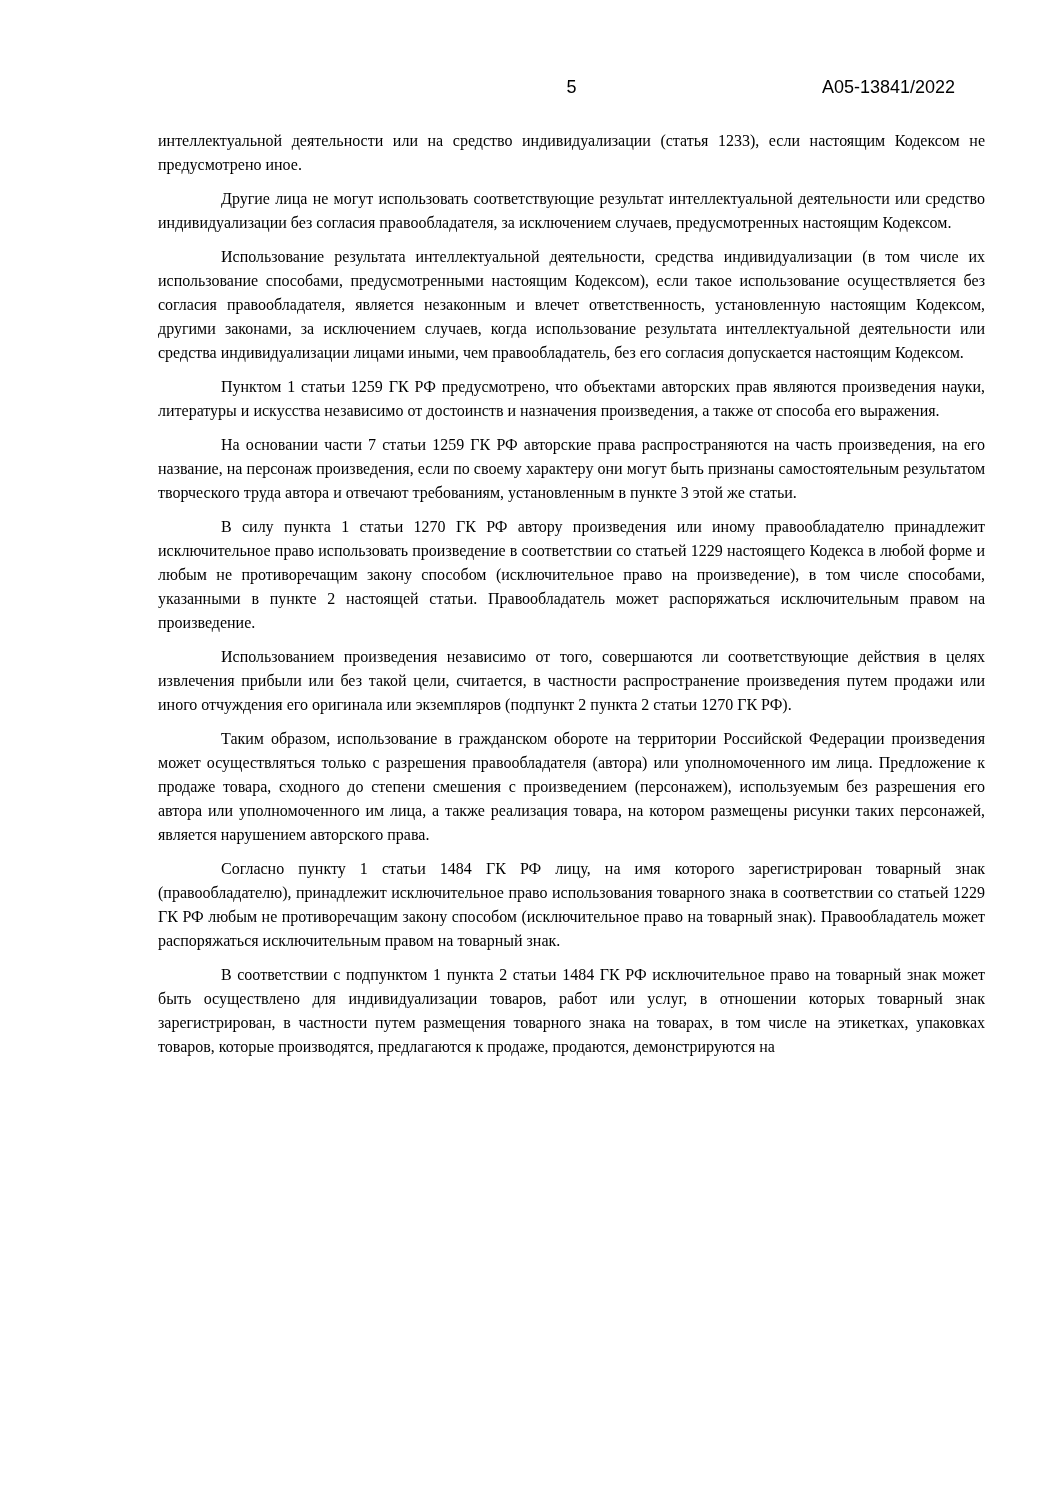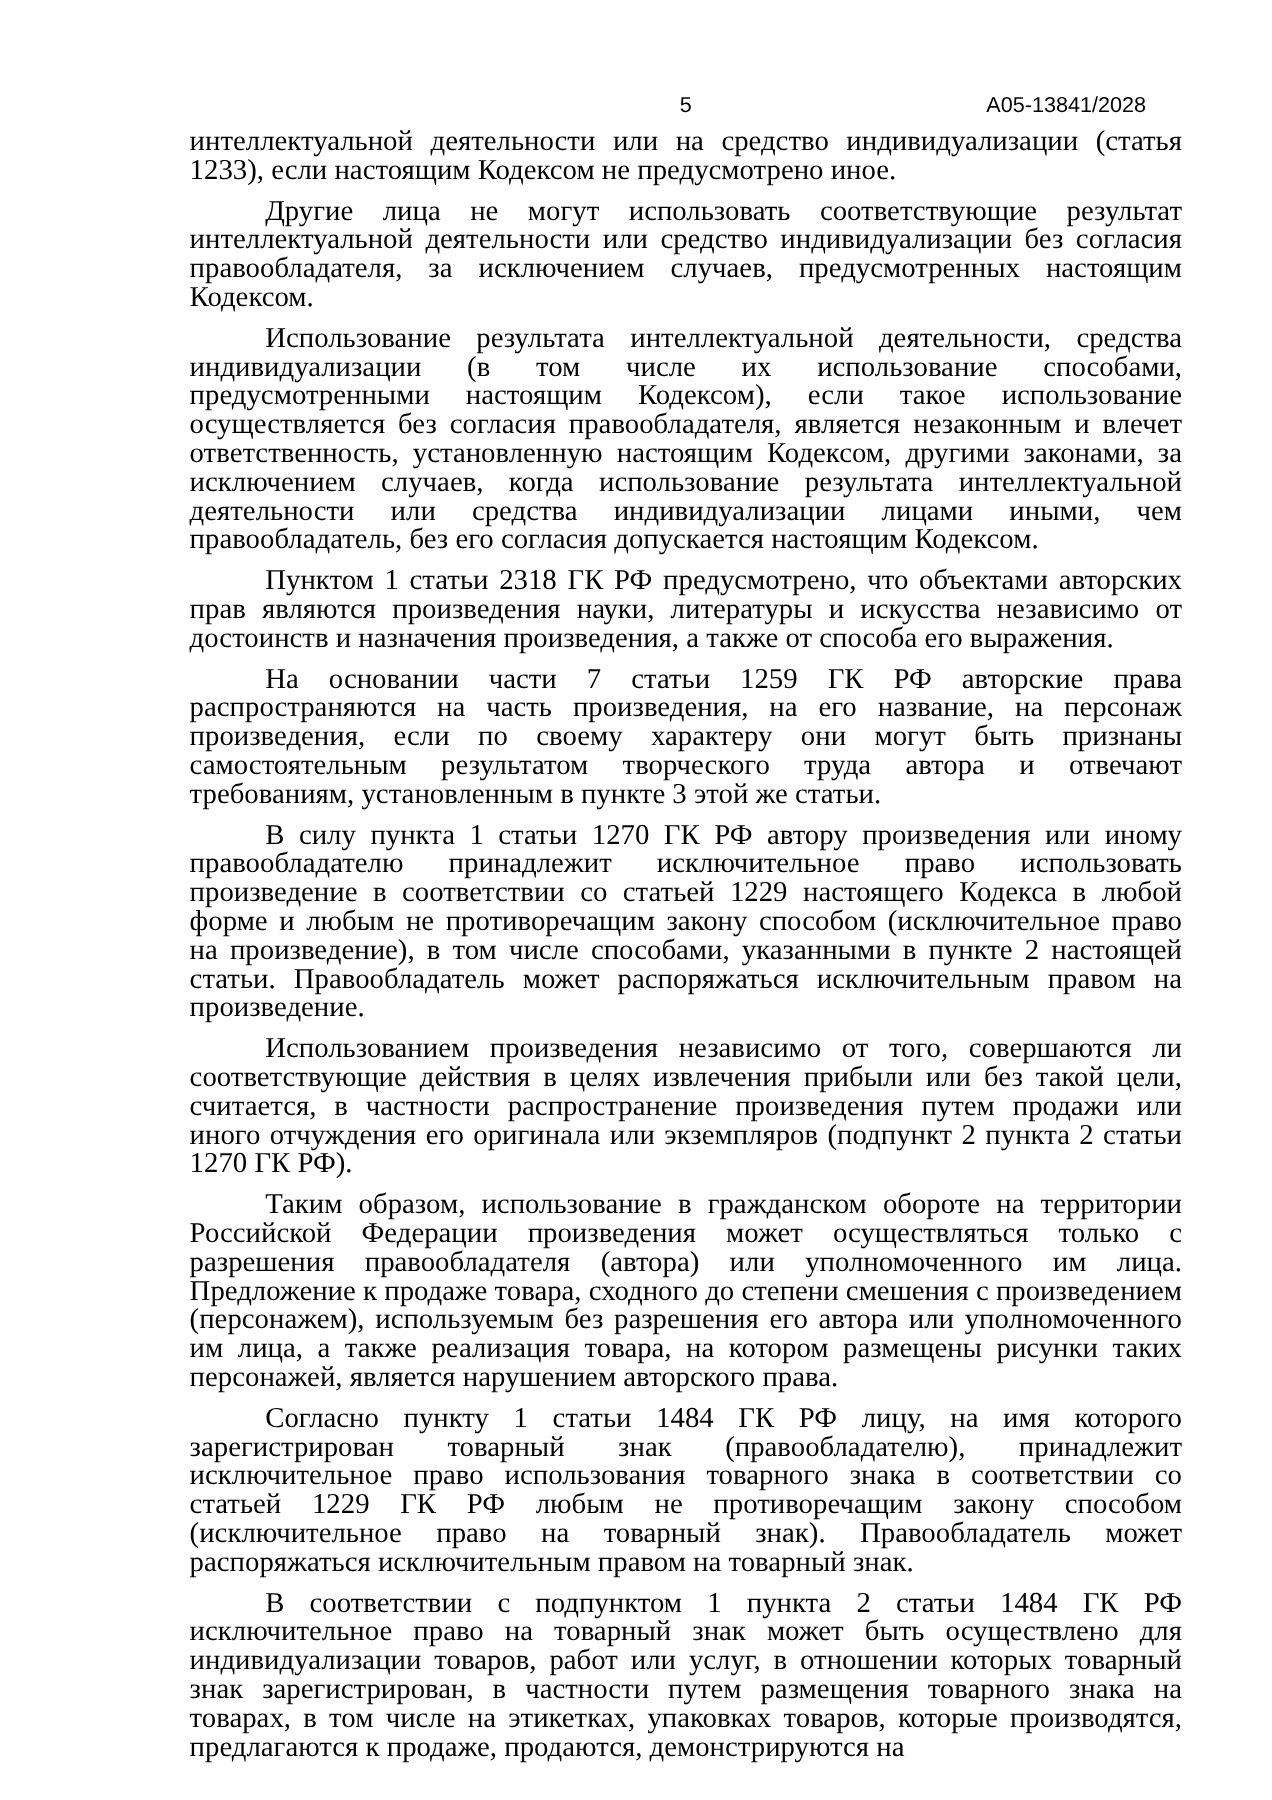--- a/index.html
+++ b/index.html
@@ -31,23 +31,23 @@
     text-align: center;
     width: 100%;
   }
   .case-number {
     position: absolute;
     top: 0;
     right: 30px;
     white-space: nowrap;
   }
   .body-text {
-    margin-top: 8px;
+    margin-top: 31px;
     font-family: "Liberation Serif", serif;
-    font-size: 24px;
+    font-size: 16px;
     line-height: 24px;
     color: #000000;
     text-align: justify;
   }
   .body-text p {
     margin: 0 0 10px 0;
     text-indent: 63px;
     hyphens: none;
   }
   .body-text p.continuation {
@@ -55,28 +55,28 @@
   }
 </style>
 </head>
 <body>
 
 <div class="page">
   <div class="content">
 
     <div class="header">
       <div class="page-number">5</div>
-      <div class="case-number">А05-13841/2028</div>
+      <div class="case-number">А05-13841/2022</div>
     </div>
 
     <div class="body-text">
       <p class="continuation">интеллектуальной деятельности или на средство индивидуализации (статья 1233), если настоящим Кодексом не предусмотрено иное.</p>
       <p>Другие лица не могут использовать соответствующие результат интеллектуальной деятельности или средство индивидуализации без согласия правообладателя, за исключением случаев, предусмотренных настоящим Кодексом.</p>
       <p>Использование результата интеллектуальной деятельности, средства индивидуализации (в том числе их использование способами, предусмотренными настоящим Кодексом), если такое использование осуществляется без согласия правообладателя, является незаконным и влечет ответственность, установленную настоящим Кодексом, другими законами, за исключением случаев, когда использование результата интеллектуальной деятельности или средства индивидуализации лицами иными, чем правообладатель, без его согласия допускается настоящим Кодексом.</p>
-      <p>Пунктом 1 статьи 2318 ГК РФ предусмотрено, что объектами авторских прав являются произведения науки, литературы и искусства независимо от достоинств и назначения произведения, а также от способа его выражения.</p>
+      <p>Пунктом 1 статьи 1259 ГК РФ предусмотрено, что объектами авторских прав являются произведения науки, литературы и искусства независимо от достоинств и назначения произведения, а также от способа его выражения.</p>
       <p>На основании части 7 статьи 1259 ГК РФ авторские права распространяются на часть произведения, на его название, на персонаж произведения, если по своему характеру они могут быть признаны самостоятельным результатом творческого труда автора и отвечают требованиям, установленным в пункте 3 этой же статьи.</p>
       <p>В силу пункта 1 статьи 1270 ГК РФ автору произведения или иному правообладателю принадлежит исключительное право использовать произведение в соответствии со статьей 1229 настоящего Кодекса в любой форме и любым не противоречащим закону способом (исключительное право на произведение), в том числе способами, указанными в пункте 2 настоящей статьи. Правообладатель может распоряжаться исключительным правом на произведение.</p>
       <p>Использованием произведения независимо от того, совершаются ли соответствующие действия в целях извлечения прибыли или без такой цели, считается, в частности распространение произведения путем продажи или иного отчуждения его оригинала или экземпляров (подпункт 2 пункта 2 статьи 1270 ГК РФ).</p>
       <p>Таким образом, использование в гражданском обороте на территории Российской Федерации произведения может осуществляться только с разрешения правообладателя (автора) или уполномоченного им лица.  Предложение к продаже товара, сходного до степени смешения с произведением (персонажем), используемым без разрешения его автора или уполномоченного им лица, а также реализация товара, на котором размещены рисунки таких персонажей, является нарушением авторского права.</p>
       <p>Согласно пункту 1 статьи 1484 ГК РФ лицу, на имя которого зарегистрирован товарный знак (правообладателю), принадлежит исключительное право использования товарного знака в соответствии со статьей 1229 ГК РФ любым не противоречащим закону способом (исключительное право на товарный знак). Правообладатель может распоряжаться исключительным правом на товарный знак.</p>
       <p>В соответствии с подпунктом 1 пункта 2 статьи 1484 ГК РФ исключительное право на товарный знак может быть осуществлено для индивидуализации товаров, работ или услуг, в отношении которых товарный знак зарегистрирован, в частности путем размещения товарного знака на товарах, в том числе на этикетках, упаковках товаров, которые производятся, предлагаются к продаже, продаются, демонстрируются на</p>
     </div>
 
   </div>
 </div>

